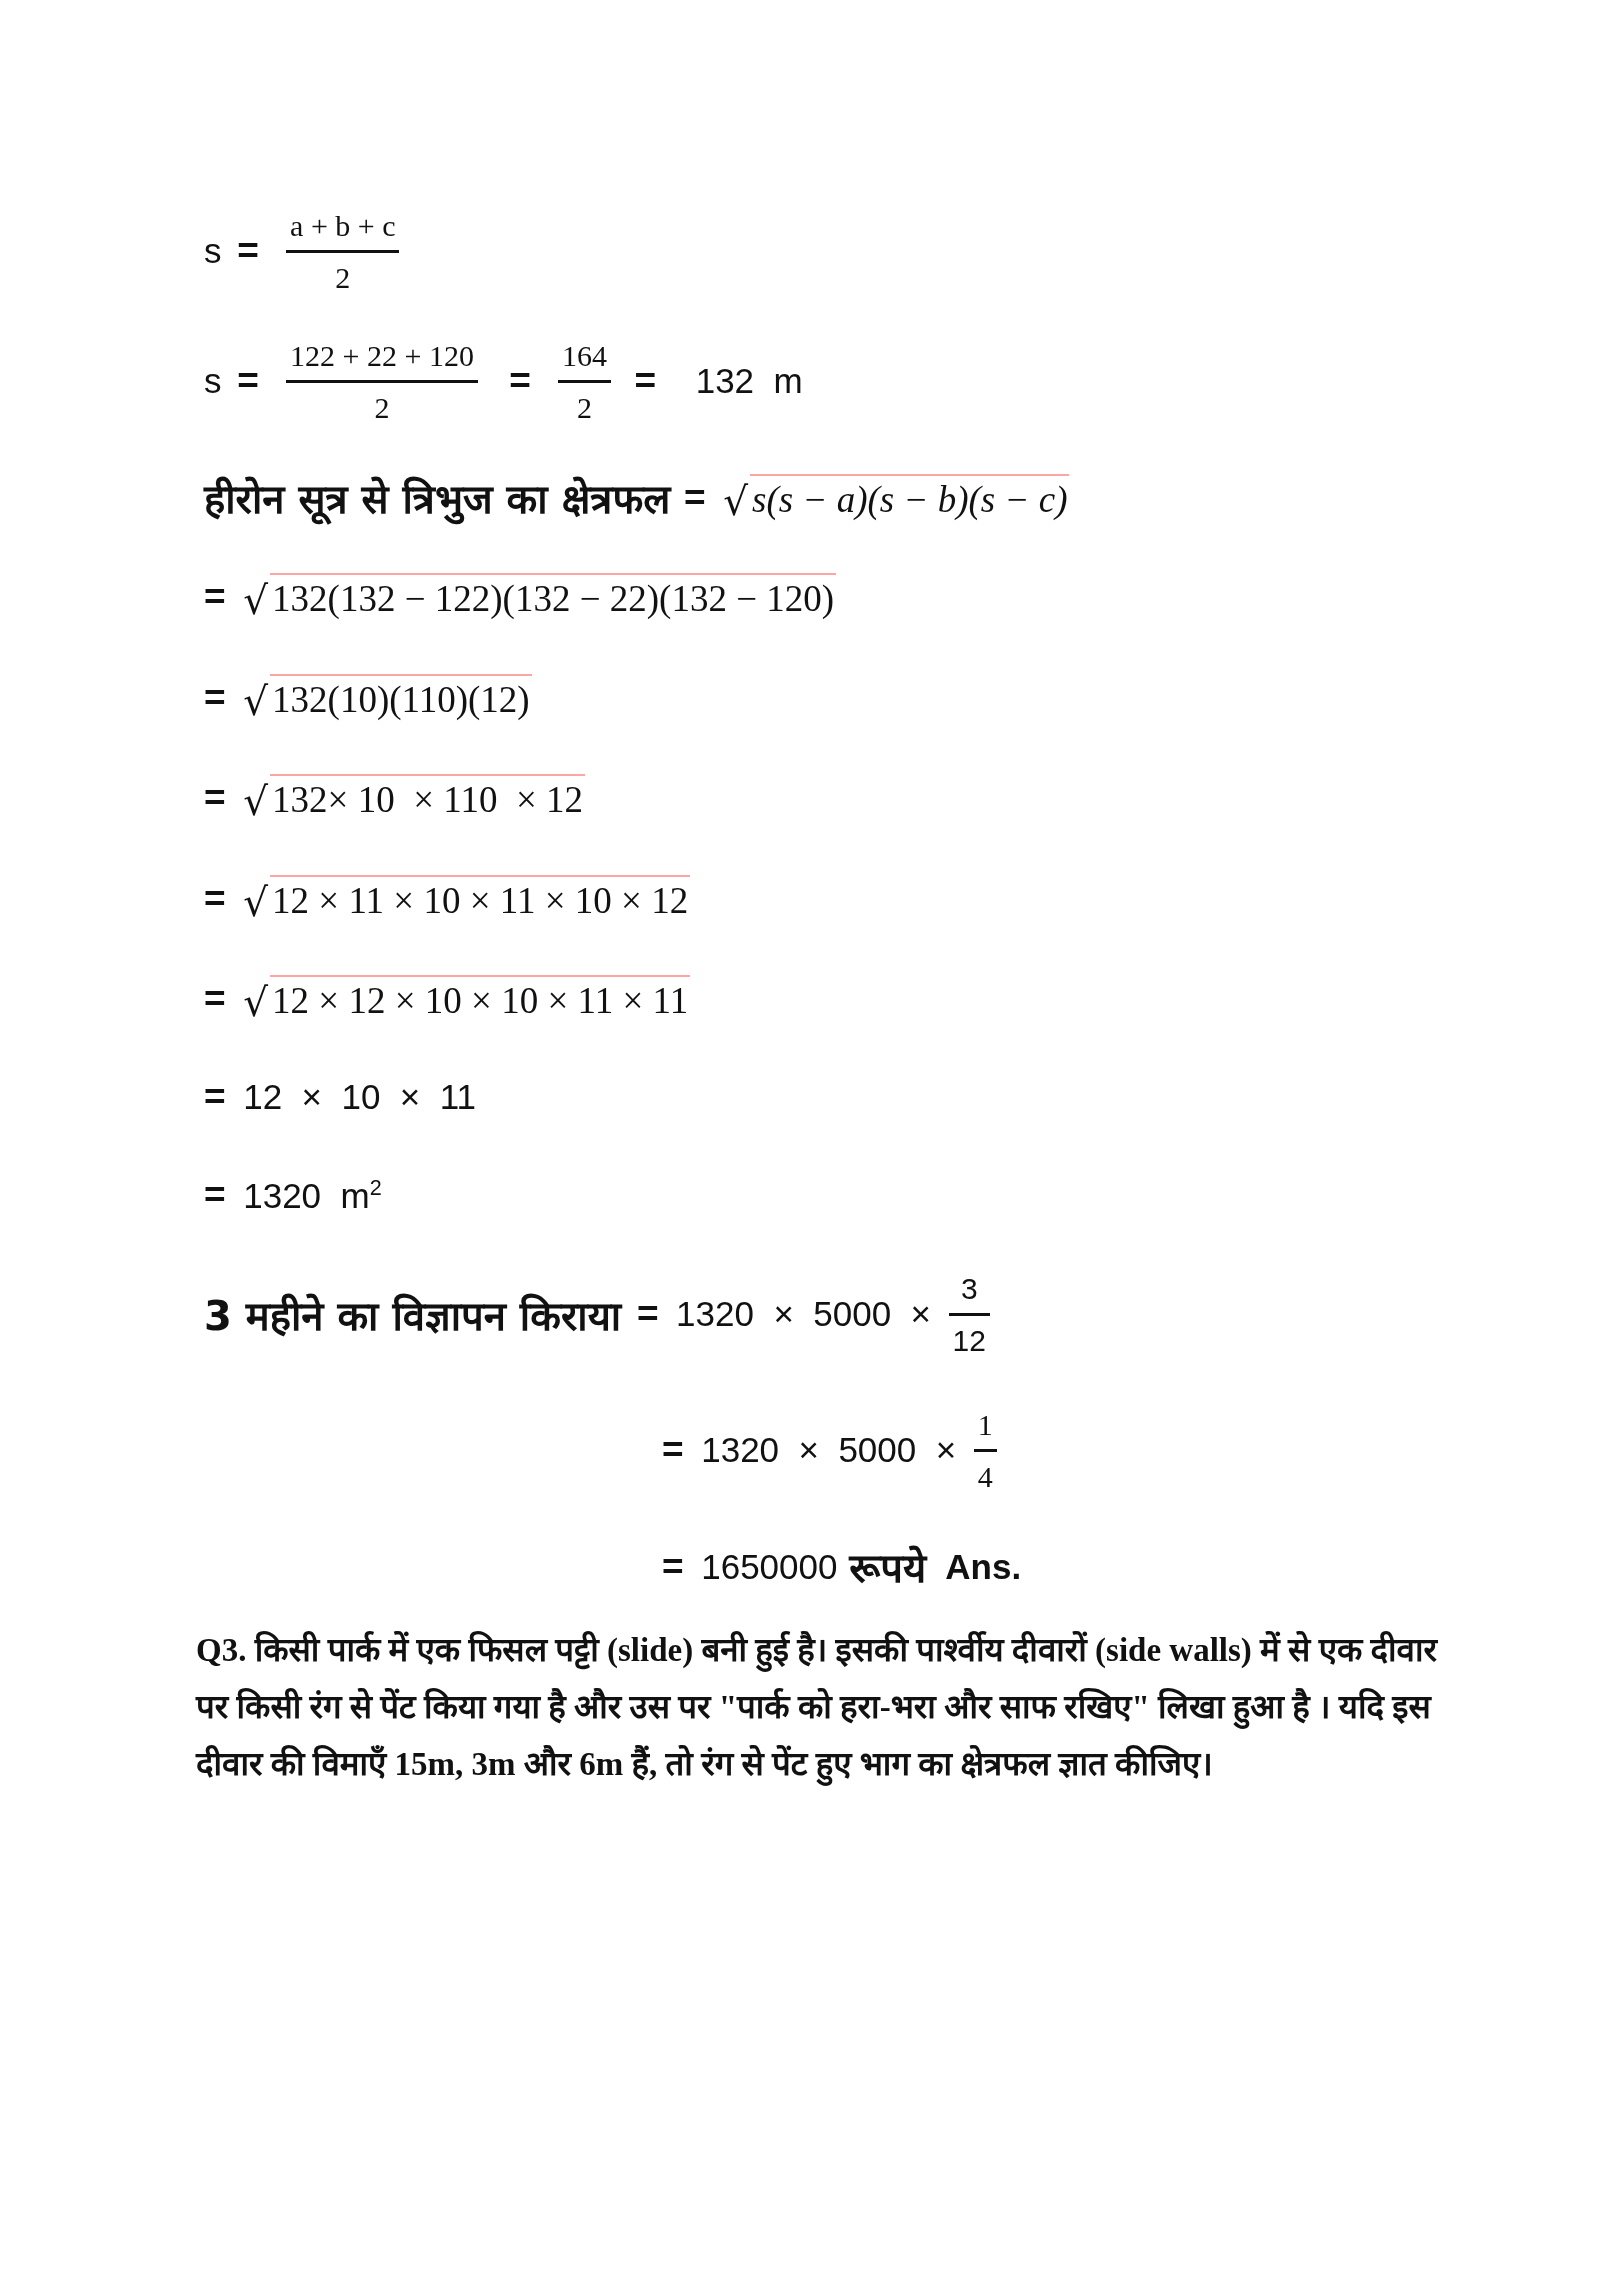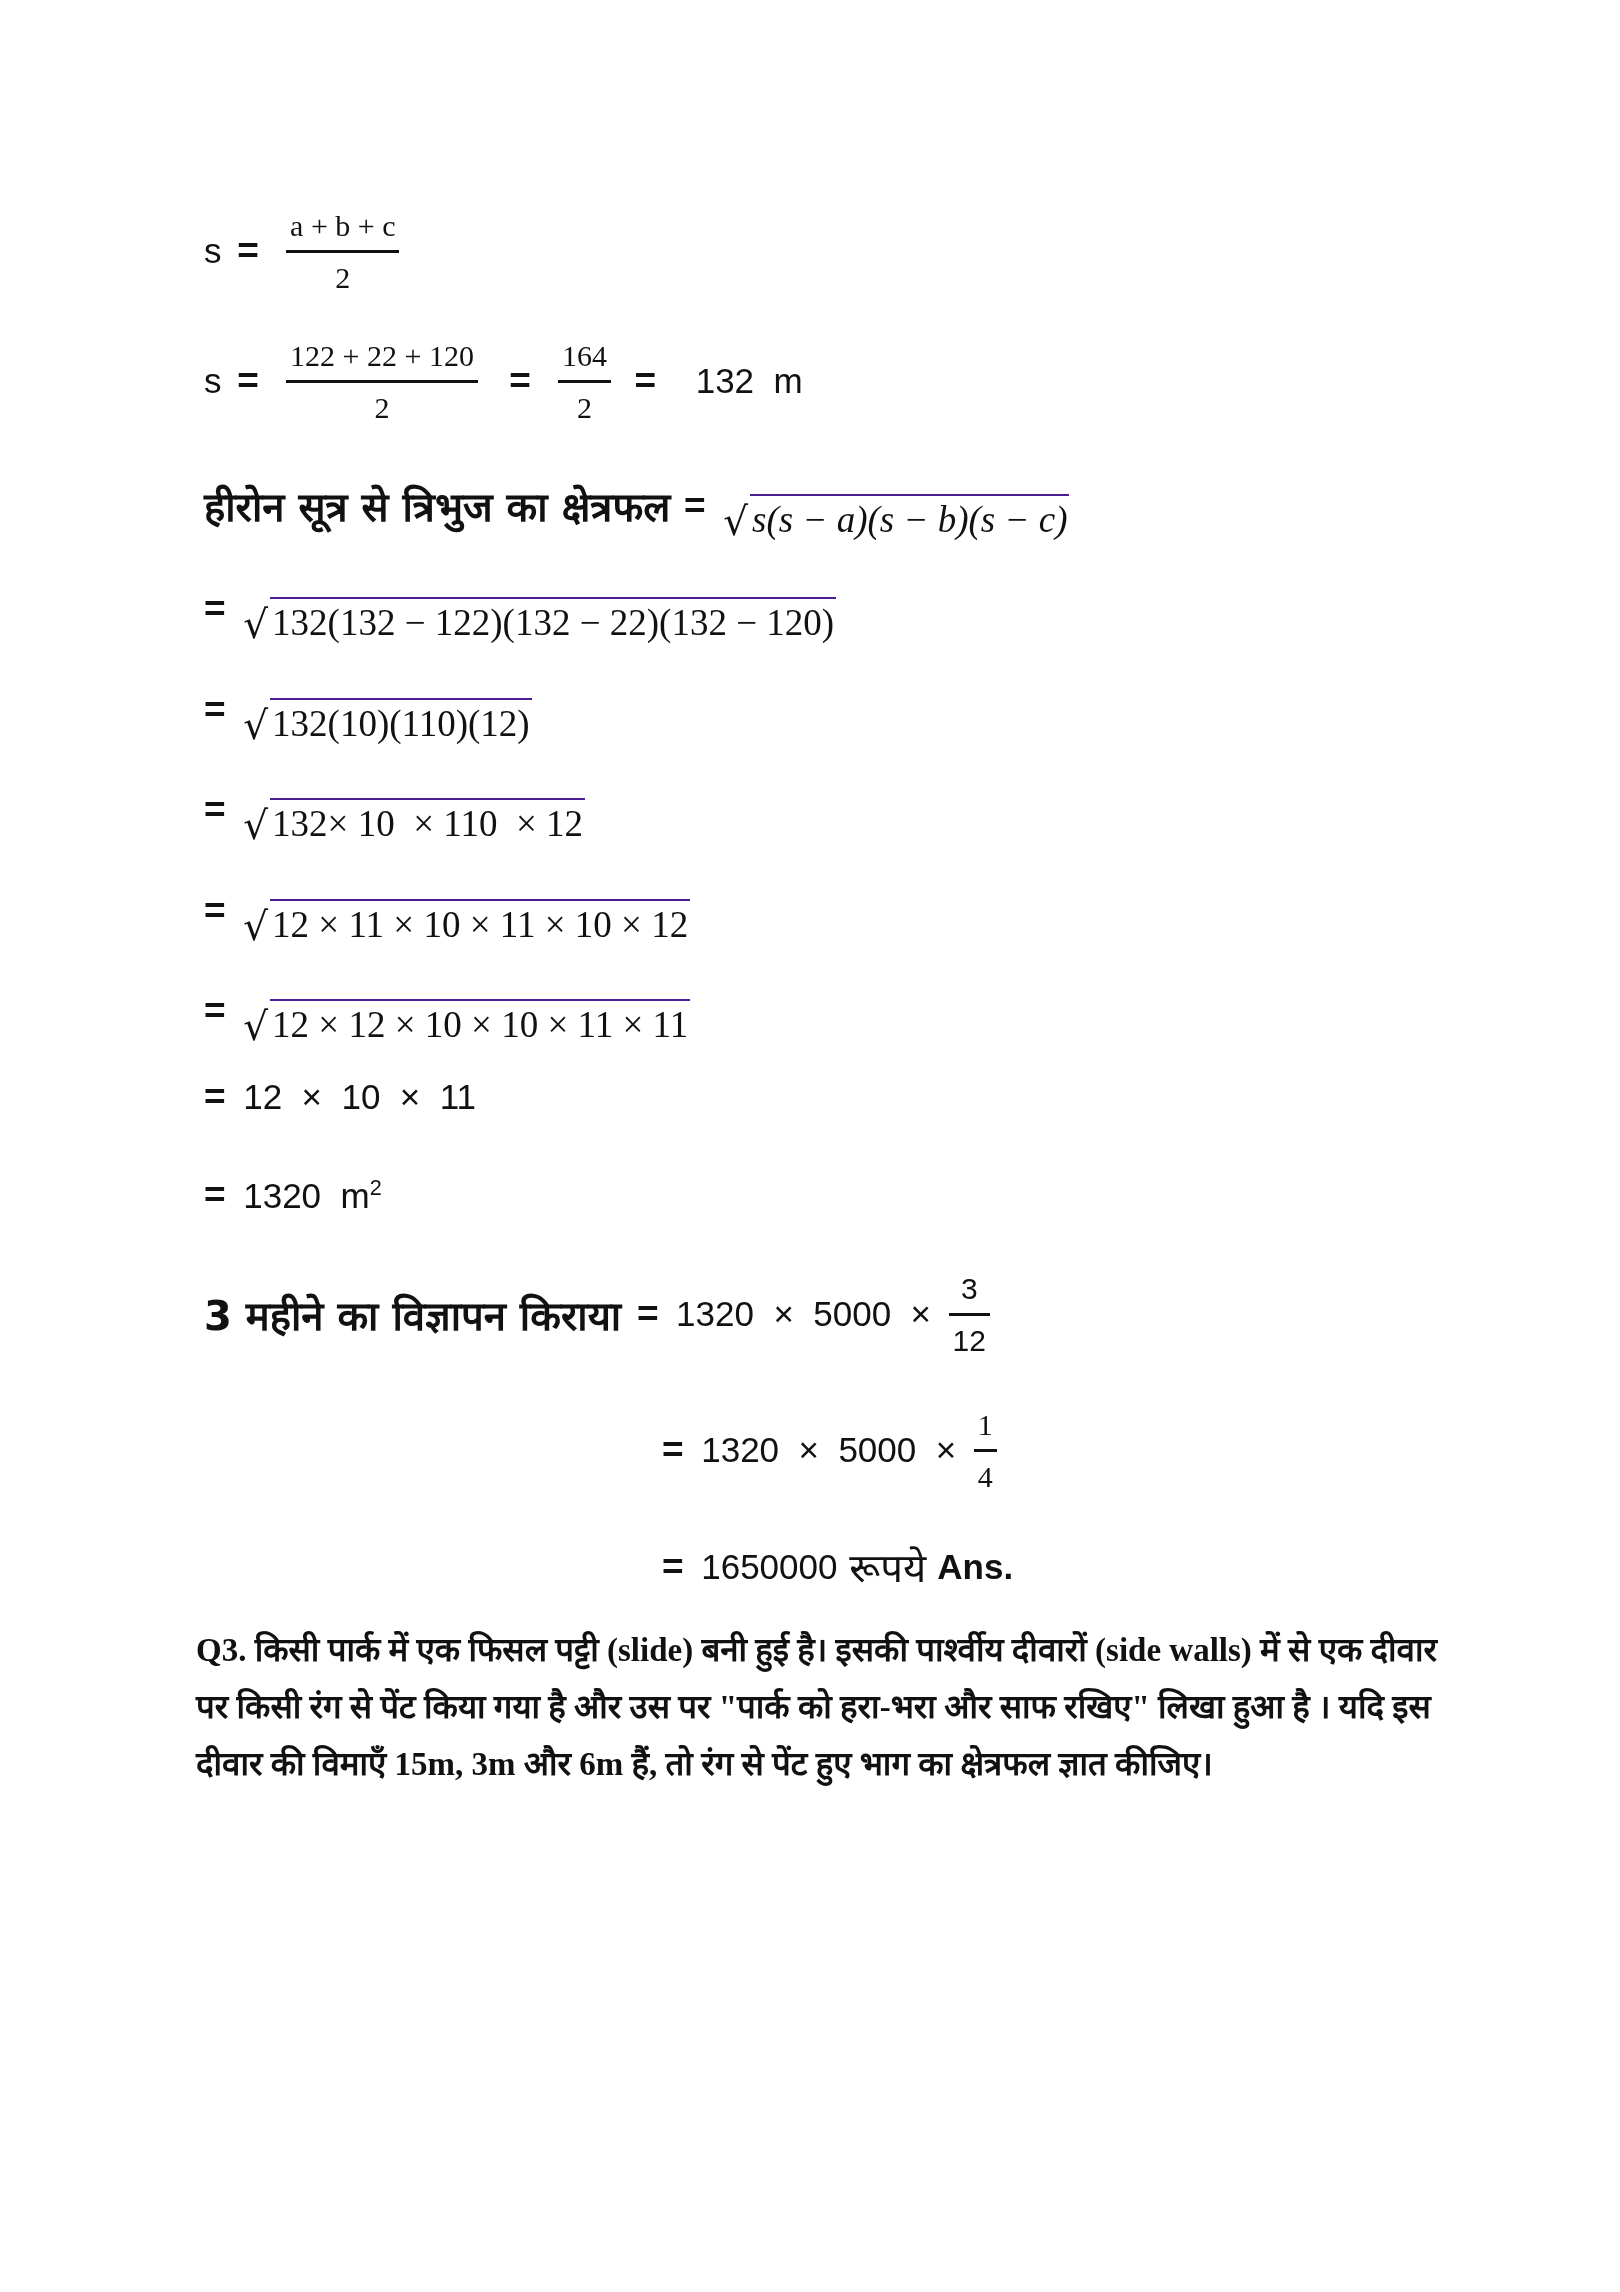--- a/index.html
+++ b/index.html
@@ -7,21 +7,21 @@
   .line { position: absolute; left: 204px; white-space: nowrap; display: flex; align-items: center; }
   .sans { font-family: "Liberation Sans", sans-serif; font-size: 35px; }
   .hi { font-family: "DejaVu Sans", sans-serif; font-size: 40px; font-weight: bold; }
   .eq { font-family: "Liberation Sans", sans-serif; font-size: 37px; font-weight: bold; margin: 0 17.6px 0 0; }
   .frac { display: inline-flex; flex-direction: column; align-items: center; margin: 0 9.8px; }
   .frac .num, .frac .den { font-family: "Liberation Serif", serif; font-size: 30px; line-height: 49px; padding: 0 3.9px; }
   .frac .bar { height: 2.9px; background: #111; align-self: stretch; }
   .frac.sansf .num, .frac.sansf .den { font-family: "Liberation Sans", sans-serif; }
   .sqrt { display: inline-flex; align-items: flex-end; }
   .sqrt .rad { font-family: "DejaVu Serif", serif; font-size: 39px; line-height: 1; margin-right: 2px; }
-  .sqrt .under { border-top: 2px solid #4c1d95; font-family: "Liberation Serif", serif; font-size: 37px; padding: 2px 2px 0 2px; line-height: 43px; margin-top: 24px; }
+  .sqrt .under { border-top: 2px solid #fca5a5; font-family: "Liberation Serif", serif; font-size: 37px; padding: 2px 2px 0 2px; line-height: 43px; }
   .sqrt .under.it { font-style: italic; }
   .q3 { position: absolute; left: 196px; top: 1622px; width: 1255px; font-family: "Liberation Serif", serif; font-weight: bold; font-size: 33px; line-height: 57px; }
   sup { font-size: 21.6px; }
 </style>
 </head>
 <body>
 
 <div class="line" style="top:201px;">
   <span class="sans" style="margin-right:15.7px;">s</span>
   <span class="eq">=</span>
@@ -122,18 +122,18 @@
   <span class="frac" style="margin-left:17.6px;">
     <span class="num">1</span>
     <span class="bar"></span>
     <span class="den">4</span>
   </span>
 </div>
 
 <div class="line" style="top:1539px; left:662px;">
   <span class="eq">=</span>
   <span class="sans" style="margin-right:11.8px;">1650000</span>
-  <span class="hi" style="font-weight:normal; margin-right:11px;">रूपये</span>
+  <span class="hi" style="font-weight:bold; margin-right:19px;">रूपये</span>
   <span class="sans" style="font-weight:bold;">Ans.</span>
 </div>
 
 <div class="q3">Q3. किसी पार्क में एक फिसल पट्टी (slide) बनी हुई है। इसकी पार्श्वीय दीवारों (side walls) में से एक दीवार पर किसी रंग से पेंट किया गया है और उस पर "पार्क को हरा-भरा और साफ रखिए" लिखा हुआ है । यदि इस दीवार की विमाएँ 15m, 3m और 6m हैं, तो रंग से पेंट हुए भाग का क्षेत्रफल ज्ञात कीजिए।</div>
 
 
 </body></html>

